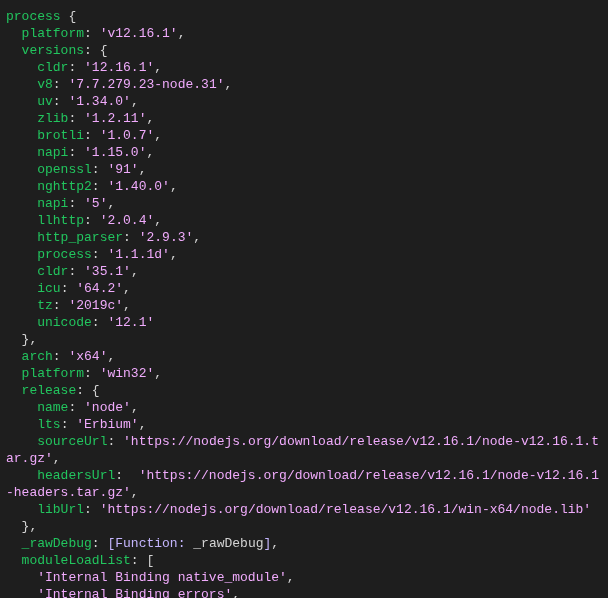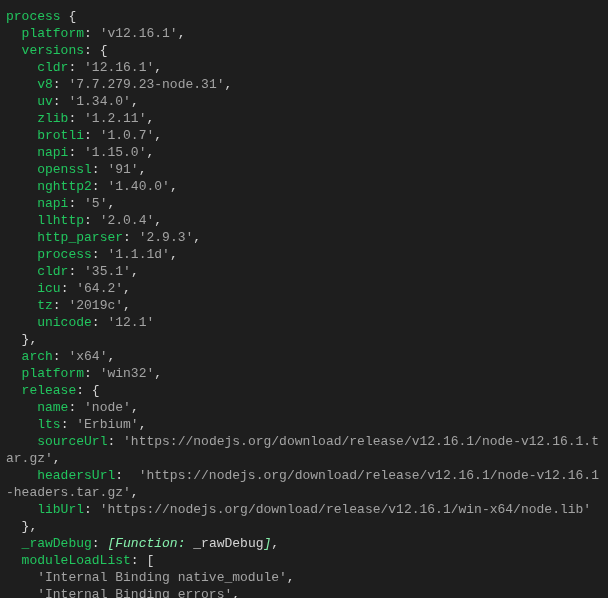--- a/index.html
+++ b/index.html
@@ -14,23 +14,23 @@
     margin: 0;
     padding: 8px 6px 6px 6px;
     font-family: Consolas, "Courier New", monospace;
     font-size: 13px;
     line-height: 17px;
     color: #d4d4d4;
     white-space: pre-wrap;
     word-break: break-all;
   }
   .t-key   { color: #22c55e; }     
-  .t-str   { color: #a3a3a3; }     
+  .t-str   { color: #f0abfc; }     
   .t-punc  { color: #d4d4d4; }     
-  .t-func  { color: #86efac; font-style: italic; }     
+  .t-func  { color: #c4b5fd; }     
   .t-fname { color: #d4d4d4; }
 </style>
 </head>
 <body>
 
 <pre class="code"><span class="t-key">process</span> <span class="t-punc">{</span>
   <span class="t-key">platform</span><span class="t-punc">:</span> <span class="t-str">'v12.16.1'</span><span class="t-punc">,</span>
   <span class="t-key">versions</span><span class="t-punc">:</span> <span class="t-punc">{</span>
     <span class="t-key">cldr</span><span class="t-punc">:</span> <span class="t-str">'12.16.1'</span><span class="t-punc">,</span>
     <span class="t-key">v8</span><span class="t-punc">:</span> <span class="t-str">'7.7.279.23-node.31'</span><span class="t-punc">,</span>

